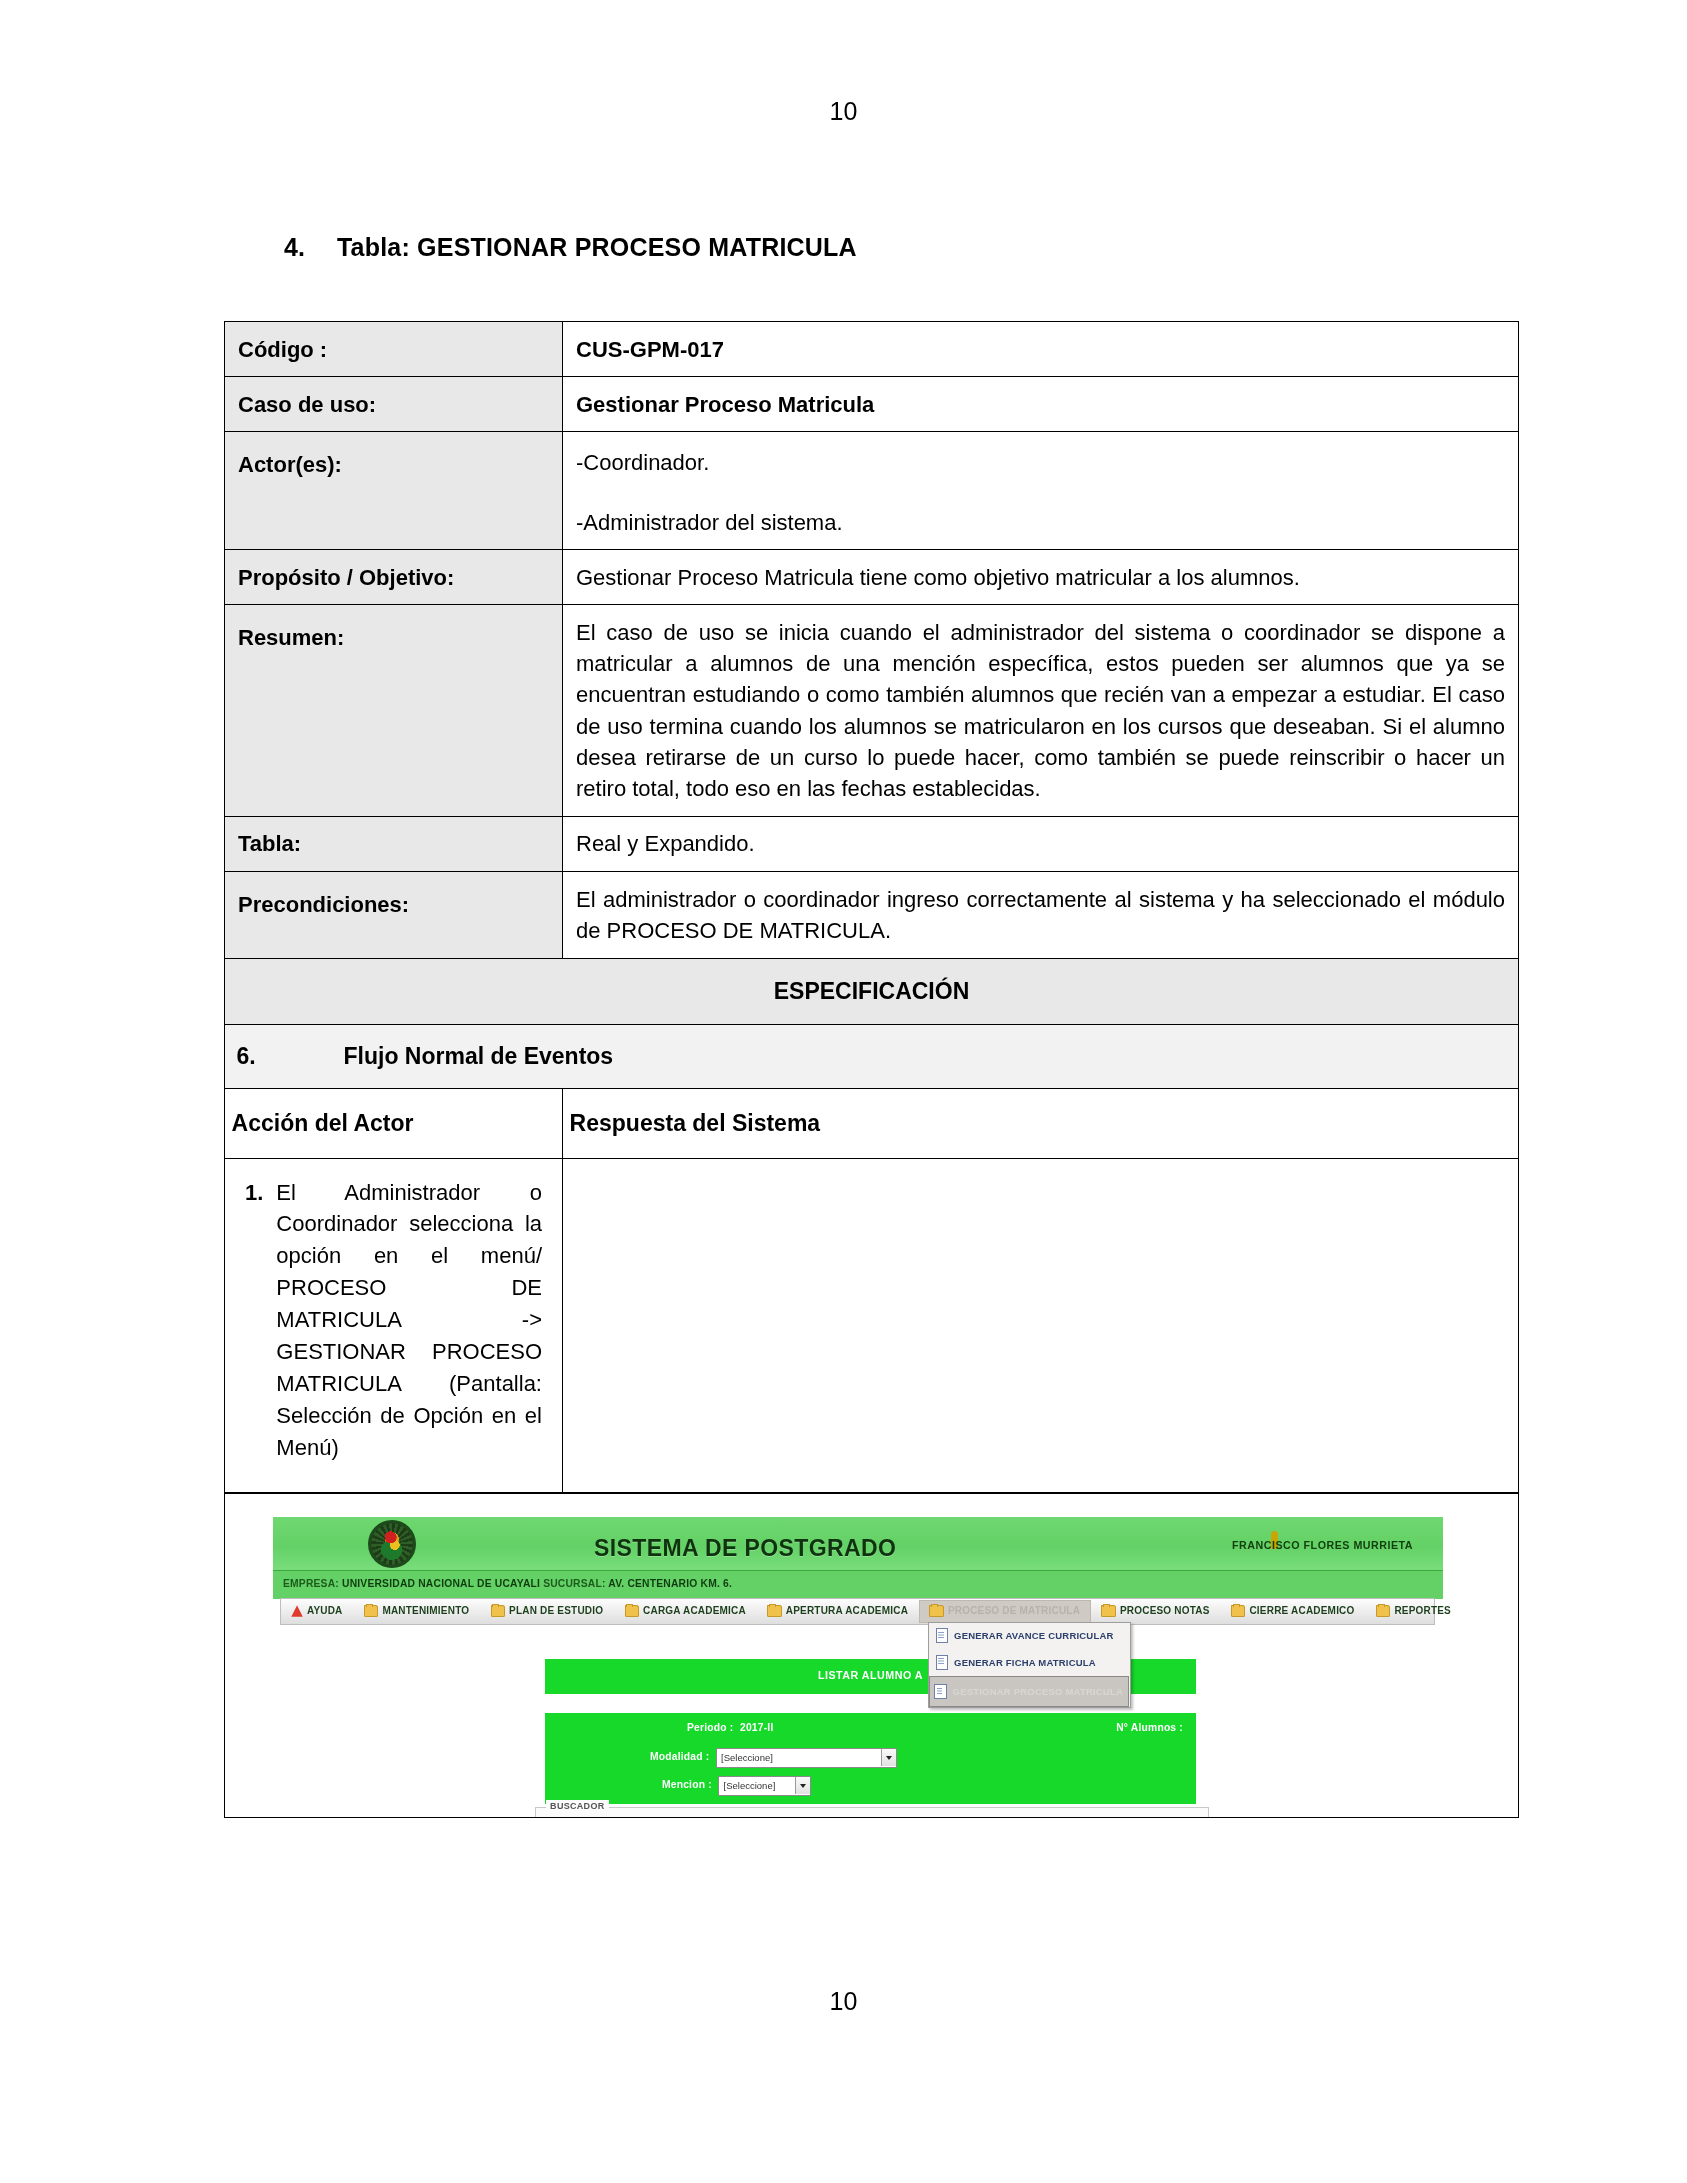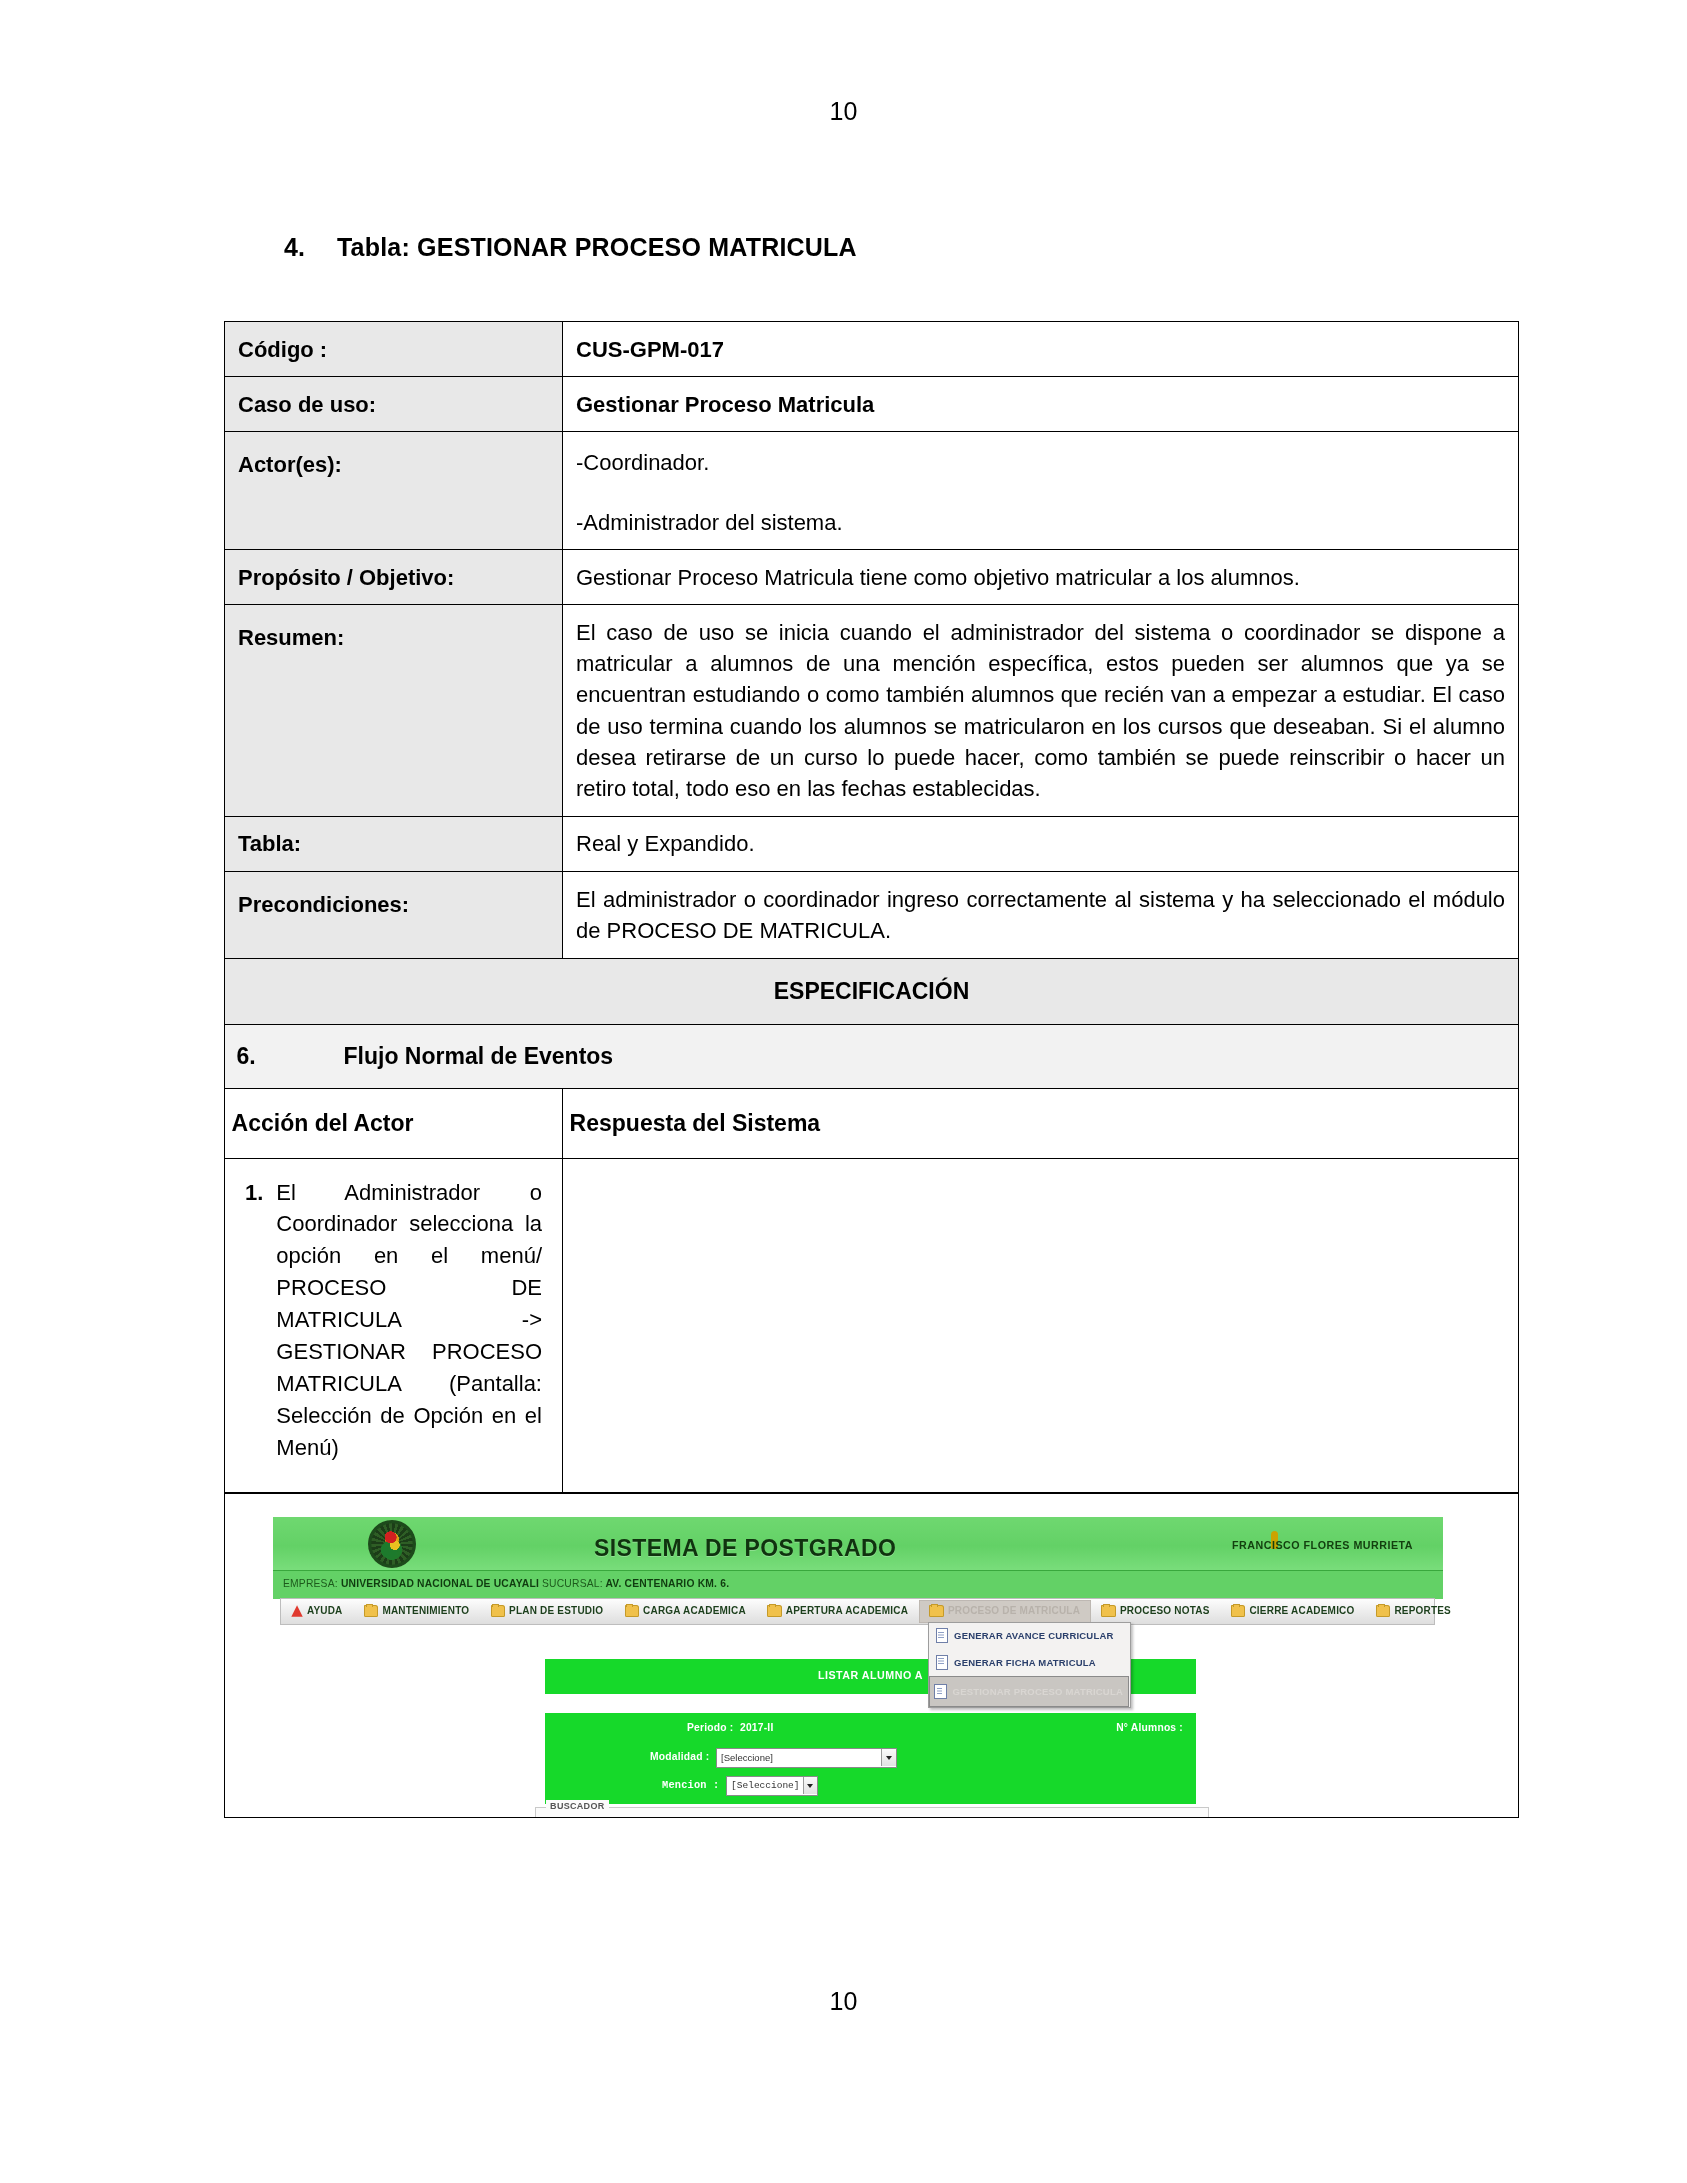--- a/index.html
+++ b/index.html
@@ -231,21 +231,21 @@
   .app-company {
     position: absolute;
     left: 10px;
     top: 6.6px;
     font-size: 10.3px;
     font-weight: bold;
     letter-spacing: 0.2px;
     color: #103c10;
     white-space: nowrap;
   }
-  .app-company .soft { font-weight: normal; color: #1d5a1c; }
+  .app-company .soft { font-weight: bold; color: #1d5a1c; }
 
   .menubar {
     position: absolute;
     left: 6.6px;
     top: 81px;
     width: 1153px;
     height: 25px;
     background: linear-gradient(180deg,#fdfdfd 0%,#ededed 50%,#dedede 100%);
     border: 0.8px solid #bdbdbd;
     display: flex;
@@ -376,21 +376,21 @@
   }
   .gf-value {
     font-size: 10.3px;
     font-weight: bold;
     color: #ffffff;
     letter-spacing: 0.2px;
   }
   .r-periodo { left: 142px; top: 8.2px; }
   .r-alumnos { right: 13px; top: 8.2px; }
   .r-modalidad { left: 105px; top: 35px; }
-  .r-mencion { left: 117px; top: 63px; font-family: Liberation Mono, monospace; }
+  .r-mencion { left: 117px; top: 63px; }
 
   .sel {
     display: inline-flex;
     align-items: center;
     justify-content: space-between;
     height: 18px;
     background: #ffffff;
     border: 0.8px solid #8a8a8a;
     font-size: 9.5px;
     color: #333;

